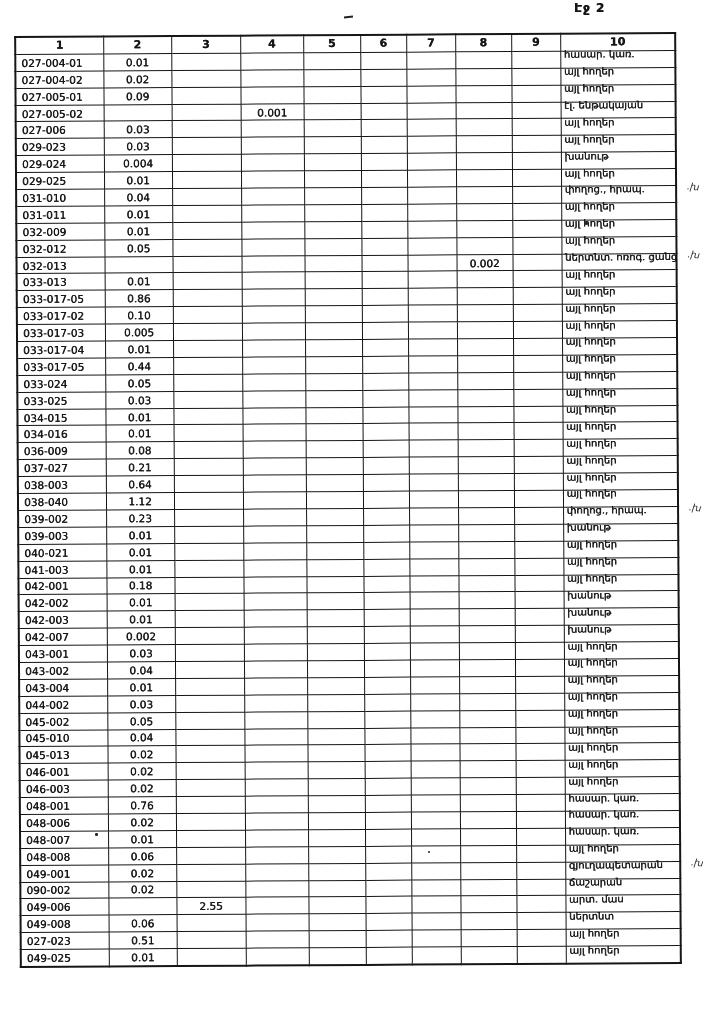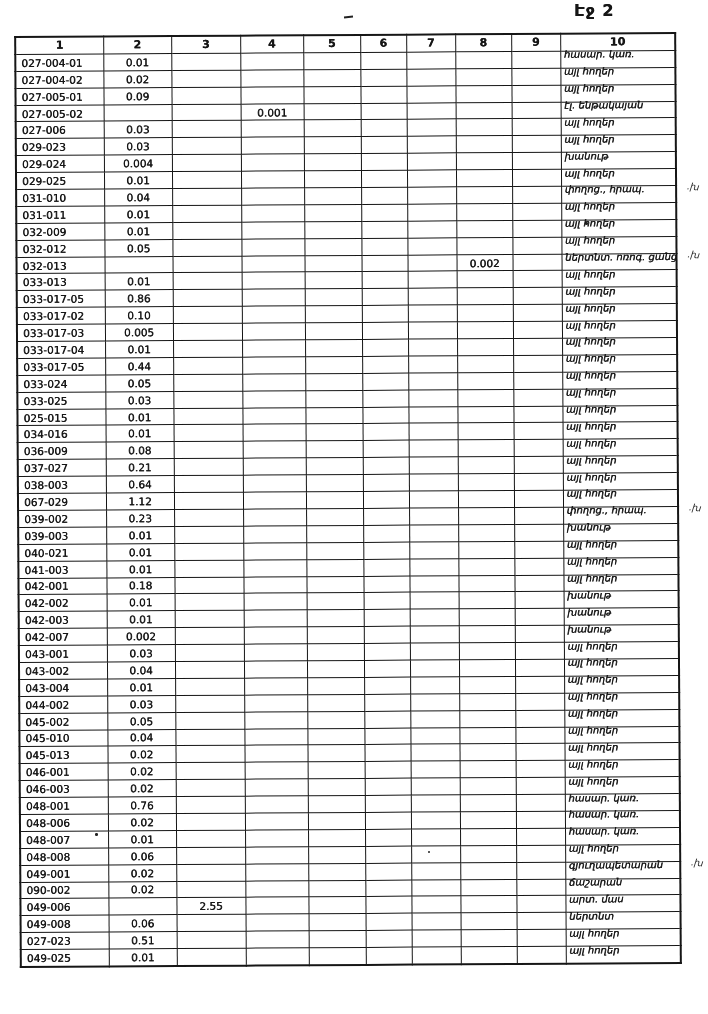--- a/index.html
+++ b/index.html
@@ -5,21 +5,21 @@
   html,body{margin:0;padding:0;}
   body{
     width:708px;height:1014px;
     background:var(--paper,#ffffff);
     overflow:hidden;position:relative;
     font-family:"DejaVu Sans",sans-serif;
     color:var(--ink,#161616);
   }
   .page-label{
     position:absolute;left:574px;top:1px;
-    font-size:16px;font-weight:bold;letter-spacing:1px;
+    font-size:12px;font-weight:bold;letter-spacing:1px;
     text-shadow:0.4px 0 0 currentColor;
   }
   .table-tilt{
     position:absolute;left:17px;top:34px;
     transform:rotate(-0.35deg);
     transform-origin:50% 50%;
   }
   table{
     border-collapse:collapse;table-layout:fixed;width:660px;
   }
@@ -33,21 +33,21 @@
     font-size:10.5px;text-align:center;vertical-align:middle;
     text-shadow:0.4px 0 0 currentColor;
   }
   table{border:2px solid var(--ink,#161616);}
   th{font-size:11px;font-weight:bold;}
   td.col1{text-align:left;padding-left:5px;border-radius:8px;}
   td.col10{
     text-align:left;padding-left:3px;font-size:10px;
     position:relative;overflow:visible;
   }
-  td.col10 .cell-text{position:relative;top:-5px;display:inline-block;font-style:italic;}
+  td.col10 .cell-text{position:relative;top:-5px;display:inline-block;}
   .margin-note{
     position:absolute;right:-24px;top:-5px;
     font-size:9.5px;font-style:italic;color:#2c2c2c;
     transform:rotate(7deg);text-shadow:none;
   }
   .speck{position:absolute;background:#222;}
   .speck-1{left:344px;top:16px;width:9px;height:2px;transform:rotate(-6deg);}
   .speck-2{left:585px;top:222px;width:2.5px;height:2.5px;border-radius:50%;}
   .speck-3{left:95px;top:833px;width:2.5px;height:2.5px;border-radius:50%;}
   .speck-4{left:428px;top:851px;width:2px;height:2px;border-radius:50%;}
@@ -338,21 +338,21 @@
             <td class="col3"><span class="cell-text"></span></td>
             <td class="col4"><span class="cell-text"></span></td>
             <td class="col5"><span class="cell-text"></span></td>
             <td class="col6"><span class="cell-text"></span></td>
             <td class="col7"><span class="cell-text"></span></td>
             <td class="col8"><span class="cell-text"></span></td>
             <td class="col9"><span class="cell-text"></span></td>
             <td class="col10"><span class="cell-text">այլ հողեր</span></td>
           </tr>
           <tr>
-            <td class="col1"><span class="cell-text">025-015</span></td>
+            <td class="col1"><span class="cell-text">034-015</span></td>
             <td class="col2"><span class="cell-text">0.01</span></td>
             <td class="col3"><span class="cell-text"></span></td>
             <td class="col4"><span class="cell-text"></span></td>
             <td class="col5"><span class="cell-text"></span></td>
             <td class="col6"><span class="cell-text"></span></td>
             <td class="col7"><span class="cell-text"></span></td>
             <td class="col8"><span class="cell-text"></span></td>
             <td class="col9"><span class="cell-text"></span></td>
             <td class="col10"><span class="cell-text">այլ հողեր</span></td>
           </tr>
@@ -398,21 +398,21 @@
             <td class="col3"><span class="cell-text"></span></td>
             <td class="col4"><span class="cell-text"></span></td>
             <td class="col5"><span class="cell-text"></span></td>
             <td class="col6"><span class="cell-text"></span></td>
             <td class="col7"><span class="cell-text"></span></td>
             <td class="col8"><span class="cell-text"></span></td>
             <td class="col9"><span class="cell-text"></span></td>
             <td class="col10"><span class="cell-text">այլ հողեր</span></td>
           </tr>
           <tr>
-            <td class="col1"><span class="cell-text">067-029</span></td>
+            <td class="col1"><span class="cell-text">038-040</span></td>
             <td class="col2"><span class="cell-text">1.12</span></td>
             <td class="col3"><span class="cell-text"></span></td>
             <td class="col4"><span class="cell-text"></span></td>
             <td class="col5"><span class="cell-text"></span></td>
             <td class="col6"><span class="cell-text"></span></td>
             <td class="col7"><span class="cell-text"></span></td>
             <td class="col8"><span class="cell-text"></span></td>
             <td class="col9"><span class="cell-text"></span></td>
             <td class="col10"><span class="cell-text">այլ հողեր</span></td>
           </tr>

